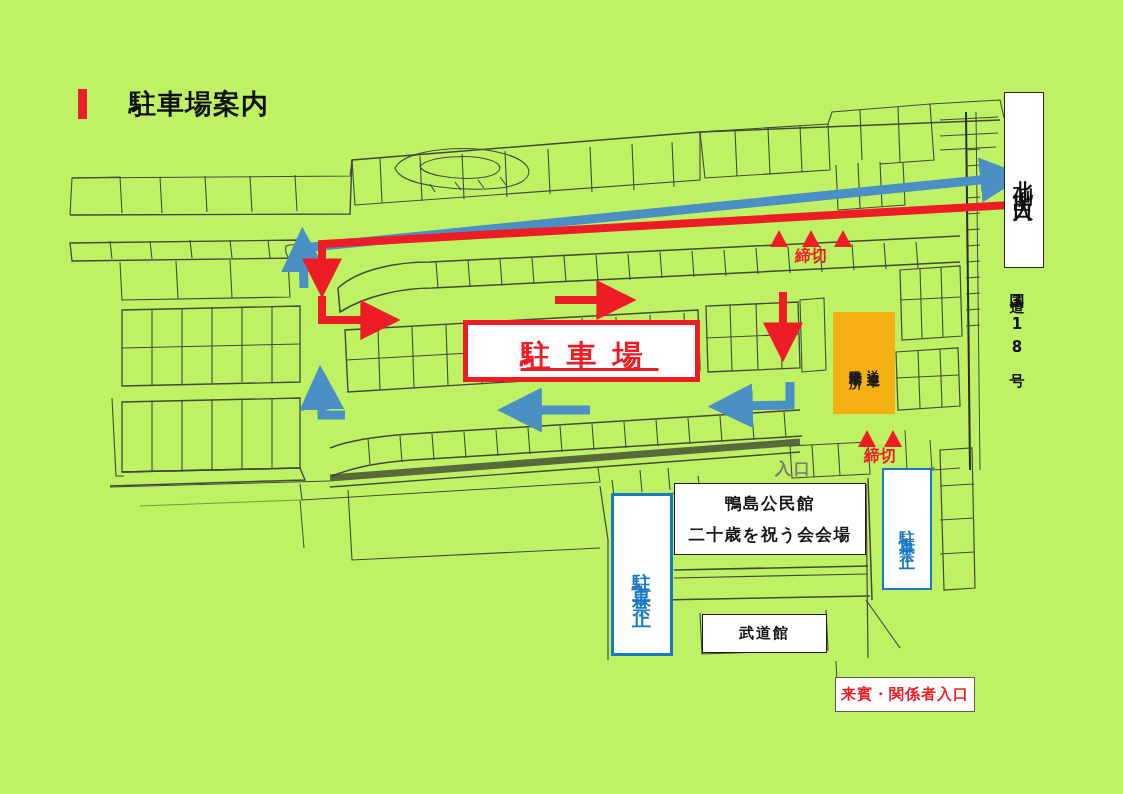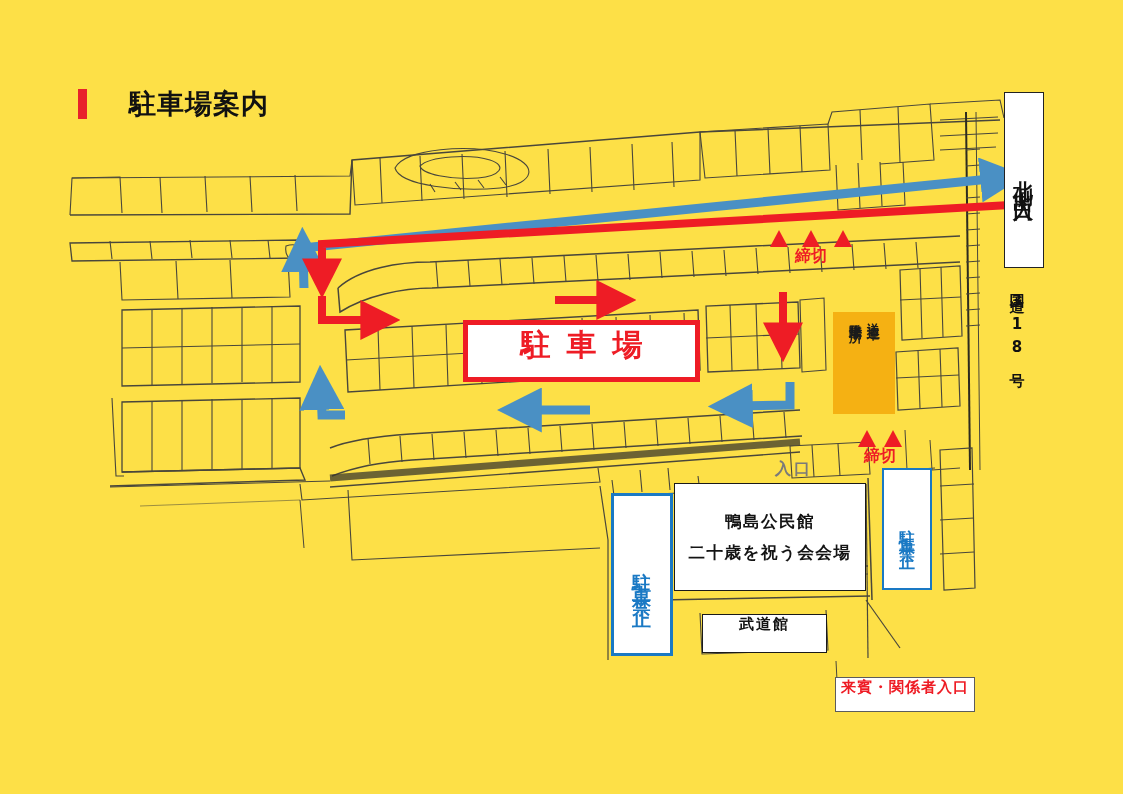--- a/index.html
+++ b/index.html
@@ -13,21 +13,21 @@
     position: relative;
     overflow: hidden;
     font-family: "DejaVu Sans", "Liberation Sans", sans-serif;
   }
 
   #page-root {
     position: absolute;
     left: 0; top: 0;
     width: 1123px;
     height: 794px;
-    background: #fde047;
+    background: #bef264;
   }
 
   
   .title-bar {
     position: absolute;
     left: 78px;
     top: 86px;
     display: flex;
     align-items: center;
   }
@@ -61,20 +61,21 @@
     align-items: center;
     justify-content: center;
     writing-mode: vertical-rl;
     text-orientation: upright;
     background: #ffffff;
   }
   .hbox {
     position: absolute;
     box-sizing: border-box;
     display: flex;
+    align-items: center;
     justify-content: center;
     background: #ffffff;
   }
 
   
   #north-entrance-box {
     left: 1004px;
     top: 92px;
     width: 40px;
     height: 176px;
@@ -104,27 +105,28 @@
   #parking-lot-box {
     position: absolute;
     left: 463px;
     top: 320px;
     width: 237px;
     height: 62px;
     box-sizing: border-box;
     border: 5px solid #ee1c25;
     background: #ffffff;
     display: flex;
-    align-items: flex-start;
+    align-items: flex-end;
     justify-content: center;
     font-size: 30px;
     font-weight: bold;
     color: #ee1c25;
     letter-spacing: 16px;
     text-indent: 16px;
+    text-decoration: underline;
   }
 
   
   #pickup-box {
     left: 833px;
     top: 312px;
     width: 62px;
     height: 102px;
     background: #f5b113;
     border: 1px solid #f5b113;
@@ -168,21 +170,21 @@
     text-indent: 8px;
     border-width: 2.5px;
   }
 
   
   #community-center-box {
     position: absolute;
     left: 674px;
     top: 483px;
     width: 192px;
-    height: 108px;
+    height: 72px;
     box-sizing: border-box;
     border: 1.6px solid #1a1a1a;
     background: #ffffff;
     display: flex;
     flex-direction: column;
     align-items: center;
     justify-content: center;
     gap: 9px;
   }
   #community-center-box .line {

